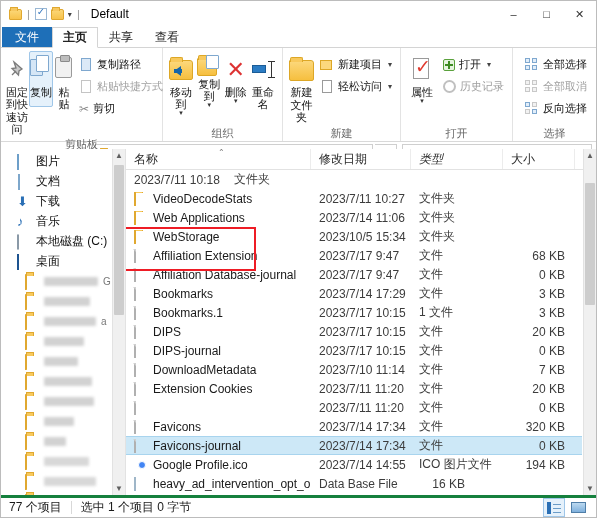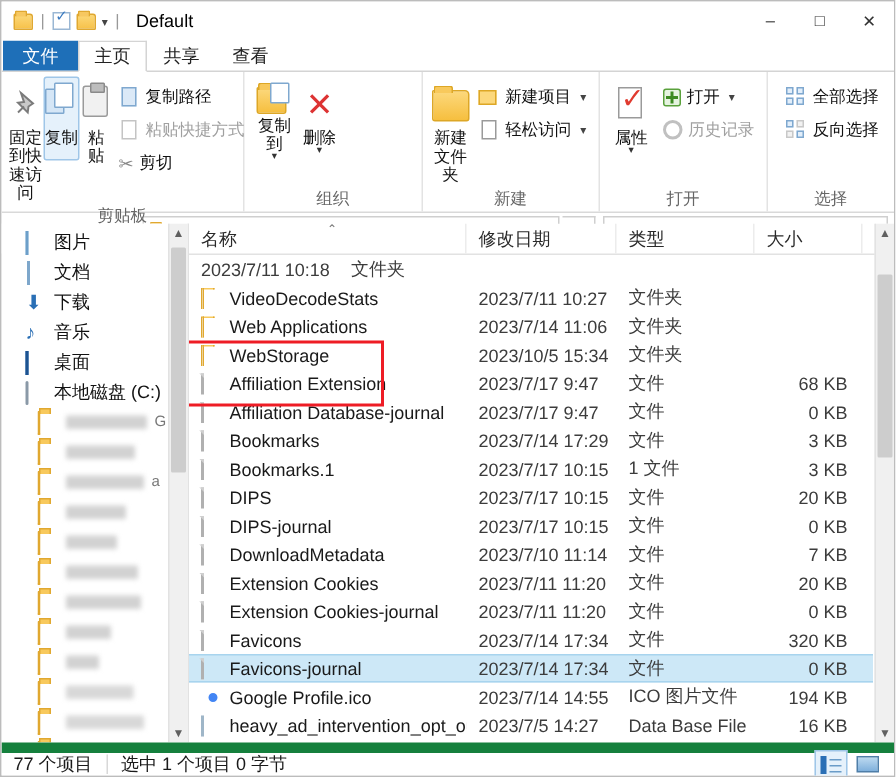--- a/index.html
+++ b/index.html
@@ -83,20 +83,21 @@
   }
   .tab.file {
     background: #1e6fb8; color: #fff; font-weight: normal;
     padding: 0 12px;
   }
   .tab.active {
     background: #fff;
     border-color: #d4d4d4;
     margin-bottom: -1px;
     border-bottom: 1px solid #fff;
+    font-weight: bold;
   }
 
   
   .ribbon {
     height: 94px;
     background: #fff;
     border-bottom: 1px solid #d9d9d9;
     display: flex;
     position: relative;
   }
@@ -372,21 +373,21 @@
     padding-left: 8px;
     border-right: 1px solid #ececec;
     position: relative;
   }
   .col .sortmark {
     position: absolute; left: 50%; top: -1px;
     font-size: 8px; color: #777;
   }
   .c-name { width: 185px; }
   .c-date { width: 100px; }
-  .c-type { width: 92px; }
+  .c-type { width: 92px; font-style: italic; }
   .c-size { width: 72px; }
   .c-rest { flex: 1; border-right: none; }
 
   .rows { position: absolute; top: 21px; left: 0; right: 14px; bottom: 0; overflow: hidden; }
   .row {
     height: 19px; display: flex; align-items: center;
     font-size: 12px; color: #1a1a1a;
   }
   .row.sel {
     background: #cde8f7; border-top: 1px solid #a8d4ee; border-bottom: 1px solid #a8d4ee;
@@ -439,21 +440,21 @@
     position: absolute;
     border: 2px solid #ee1c25;
     pointer-events: none;
     z-index: 40;
   }
 
   
   .statusbar {
     position: absolute; left: 0; right: 0; bottom: 0;
     height: 22px;
-    border-top: 7px solid #15803d;
+    border-top: 3px solid #15803d;
     background: #fff;
     display: flex; align-items: center;
     font-size: 12px; color: #1a1a1a;
     padding-left: 8px;
   }
   .st-sep { width: 1px; height: 13px; background: #d8d8d8; margin: 0 9px; }
   .viewbtns { margin-left: auto; display: flex; gap: 2px; padding-right: 7px; }
   .vbtn {
     width: 22px; height: 19px;
     display: flex; align-items: center; justify-content: center;
@@ -549,33 +550,51 @@
             <span>剪切</span>
           </div>
         </div>
       </div>
       <div class="rgroup-label">剪贴板</div>
     </div>
 
     <div class="rgroup" style="width:120px">
       <div class="rgroup-items" style="gap:0">
         <div class="bigbtn" style="width:32px">
+          <span class="glyph">
+            <span class="fold-big" style="width:24px;height:20px;position:relative">
+                <span class="arrow-left"></span>
+              </span>
+          </span>
+          <span class="lbl">移动到</span>
+          <span class="caret">▾</span>
+        </div>
+        <div class="bigbtn" style="width:32px">
           <span class="glyph ic" style="width:24px;height:22px">
             <span class="fold-big" style="width:20px;height:18px;position:absolute;left:0;top:3px"></span>
             <span class="sheet" style="left:9px;top:0px;height:14px"></span>
           </span>
           <span class="lbl">复制到</span>
           <span class="caret">▾</span>
         </div>
         <div class="bigbtn" style="width:28px">
           <span class="glyph">
               <span class="xmark">✕</span>
             </span>
           <span class="lbl">删除</span>
           <span class="caret">▾</span>
+        </div>
+        <div class="bigbtn" style="width:34px">
+          <span class="glyph">
+            <span class="ren-ico">
+                <span class="ren-bar"></span>
+                <span class="ren-I"></span>
+              </span>
+          </span>
+          <span class="lbl">重命名</span>
         </div>
       </div>
       <div class="rgroup-label">组织</div>
     </div>
 
     <div class="rgroup" style="width:118px">
       <div class="rgroup-items">
         <div class="bigbtn" style="width:40px">
           <span class="glyph">
               <span class="fold-big"></span>
@@ -634,20 +653,29 @@
       <div class="rgroup-items">
         <div class="smallcol" style="padding-left:4px">
           <div class="smallbtn">
             <span class="grid4">
               <i style="left:0;top:0"></i>
                 <i style="left:7px;top:0"></i>
                 <i style="left:0;top:7px"></i>
                 <i style="left:7px;top:7px"></i>
             </span>
             <span>全部选择</span>
+          </div>
+          <div class="smallbtn dis">
+            <span class="grid4">
+              <i class="dd" style="left:0;top:0"></i>
+                <i class="dd" style="left:7px;top:0"></i>
+                <i class="dd" style="left:0;top:7px"></i>
+                <i class="dd" style="left:7px;top:7px"></i>
+            </span>
+            <span>全部取消</span>
           </div>
           <div class="smallbtn">
             <span class="grid4">
               <i style="left:0;top:0"></i>
                 <i class="dd" style="left:7px;top:0"></i>
                 <i class="dd" style="left:0;top:7px"></i>
                 <i style="left:7px;top:7px"></i>
             </span>
             <span>反向选择</span>
           </div>
@@ -696,26 +724,26 @@
         </div>
         <div class="titem">
           <span class="ti-ico ic-dl">⬇</span>
           <span>下载</span>
         </div>
         <div class="titem">
           <span class="ti-ico ic-mus">♪</span>
           <span>音乐</span>
         </div>
         <div class="titem">
+          <span class="ti-ico"><span class="ic-disk"></span></span>
+          <span>本地磁盘 (C:)</span>
+        </div>
+        <div class="titem">
           <span class="ti-ico"><span class="ic-desk"></span></span>
           <span>桌面</span>
-        </div>
-        <div class="titem">
-          <span class="ti-ico"><span class="ic-disk"></span></span>
-          <span>本地磁盘 (C:)</span>
         </div>
 
         <div class="titem sub">
           <span class="ti-ico"><span class="ic-fold-s"></span></span>
           <span class="blur" style="width:54px"></span>
           <span style="font-size:10px;color:#777">G</span>
         </div>
         <div class="titem sub">
           <span class="ti-ico"><span class="ic-fold-s"></span></span>
           <span class="blur" style="width:46px"></span>
@@ -890,21 +918,20 @@
               <span class="fi"><span class="fi-file"></span></span>
               <span>Extension Cookies</span>
             </div>
             <div class="cell date">2023/7/11 11:20</div>
             <div class="cell type">文件</div>
             <div class="cell size">20 KB</div>
           </div>
           <div class="row">
             <div class="cell name">
               <span class="fi"><span class="fi-file"></span></span>
-              <span>Extension Cookies-journal</span>
             </div>
             <div class="cell date">2023/7/11 11:20</div>
             <div class="cell type">文件</div>
             <div class="cell size">0 KB</div>
           </div>
           <div class="row">
             <div class="cell name">
               <span class="fi"><span class="fi-file"></span></span>
               <span>Favicons</span>
             </div>
@@ -928,21 +955,20 @@
             </div>
             <div class="cell date">2023/7/14 14:55</div>
             <div class="cell type">ICO 图片文件</div>
             <div class="cell size">194 KB</div>
           </div>
           <div class="row">
             <div class="cell name">
               <span class="fi"><span class="fi-db"></span></span>
               <span>heavy_ad_intervention_opt_out.db</span>
             </div>
-            <div class="cell date">2023/7/5 14:27</div>
             <div class="cell type">Data Base File</div>
             <div class="cell size">16 KB</div>
           </div>
           <div class="row">
             <div class="cell type">DB-JOURNAL 文件</div>
           </div>
         </div>
 
       <div class="vscroll" style="top:0">
         <div class="arr">▲</div>

